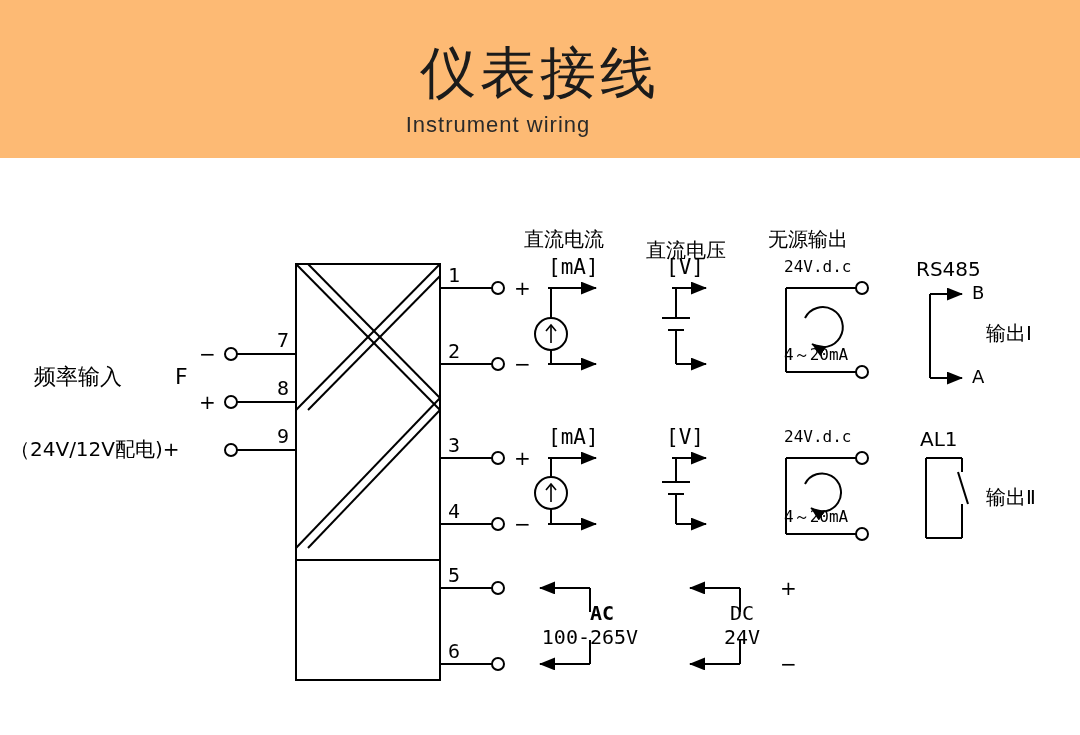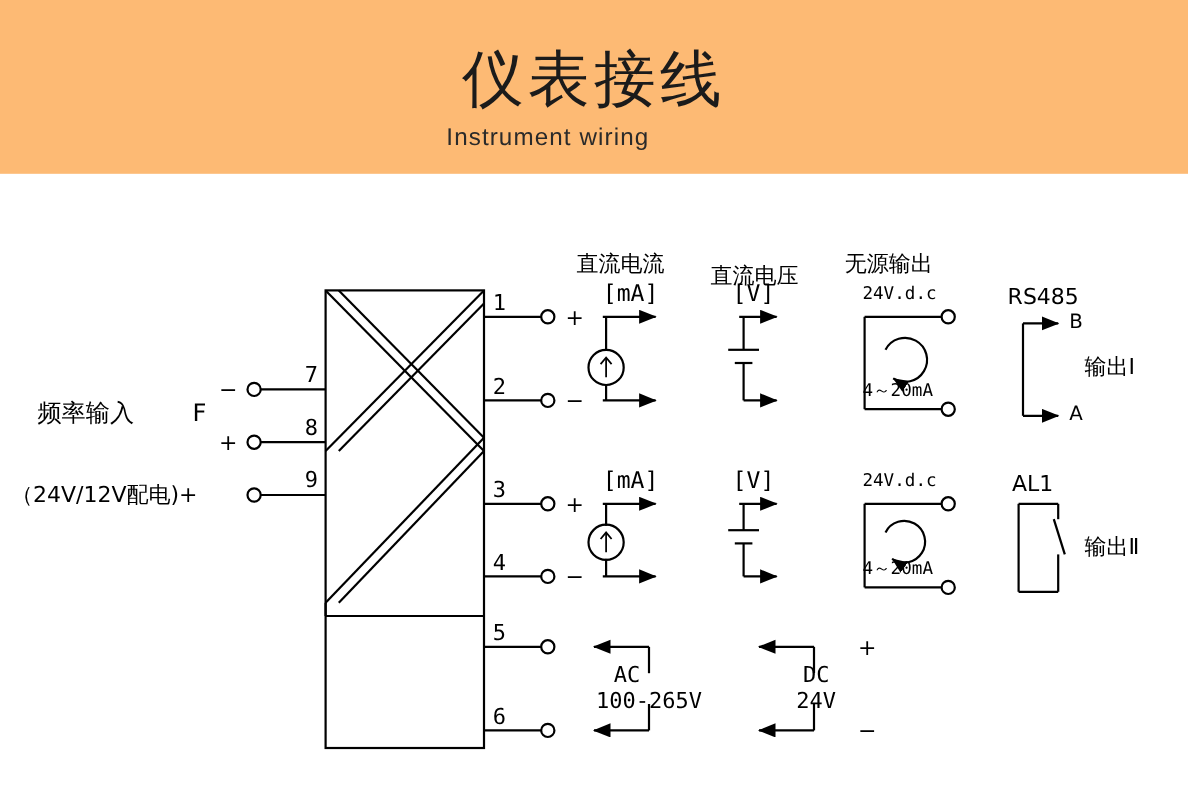--- a/index.html
+++ b/index.html
@@ -229,20 +229,20 @@
   <div class="lbl mono t16" style="left:784px; top:428px;">24V.d.c</div>
   <div class="lbl mono t16" style="left:784px; top:508px;">4～20mA</div>
 
   <div class="lbl t20" style="left:916px; top:258px;">RS485</div>
   <div class="lbl t18" style="left:972px; top:283px;">B</div>
   <div class="lbl t18" style="left:972px; top:367px;">A</div>
   <div class="lbl cn t20" style="left:986px; top:322px;">输出Ⅰ</div>
   <div class="lbl t20" style="left:920px; top:428px;">AL1</div>
   <div class="lbl cn t20" style="left:986px; top:486px;">输出Ⅱ</div>
 
-  <div class="lbl mono t20 ctr" style="left:500px; top:602px; width:140px;">AC</div>
+  <div class="lbl mono t20 ctr" style="left:532px; top:602px; width:140px;font-weight:bold;">AC</div>
   <div class="lbl mono t20 ctr" style="left:510px; top:626px; width:160px;">100-265V</div>
   <div class="lbl mono t20 ctr" style="left:672px; top:602px; width:140px;">DC</div>
   <div class="lbl mono t20 ctr" style="left:672px; top:626px; width:140px;">24V</div>
   <div class="lbl t20" style="left:780px; top:577px;">+</div>
   <div class="lbl t20" style="left:780px; top:653px;">−</div>
 
 </div>
 
 </body></html>

